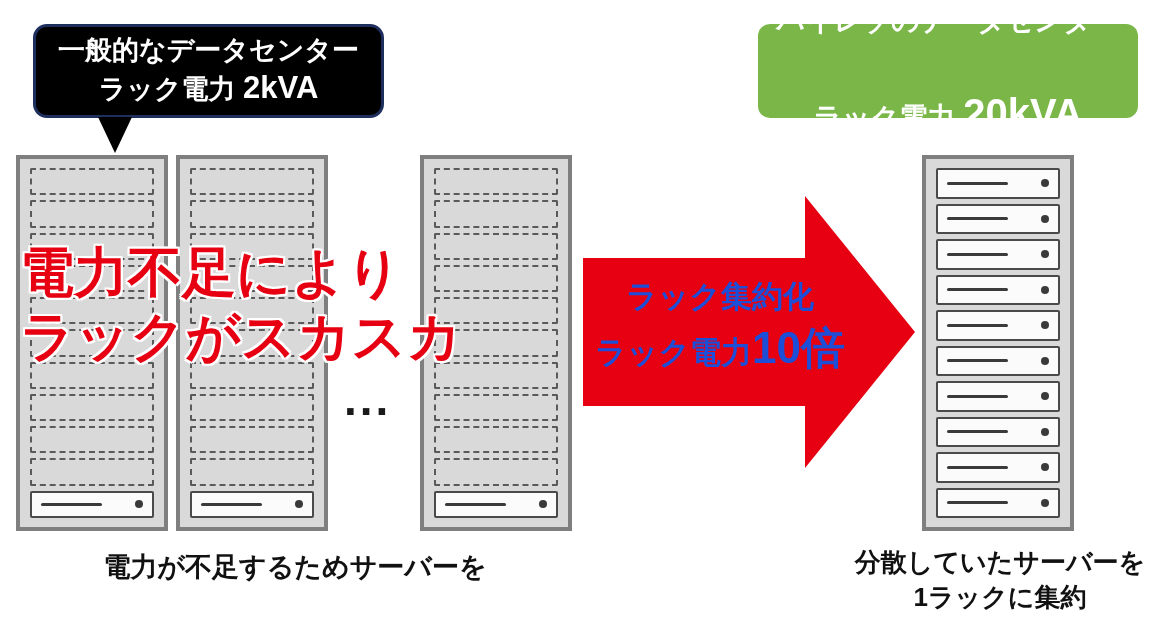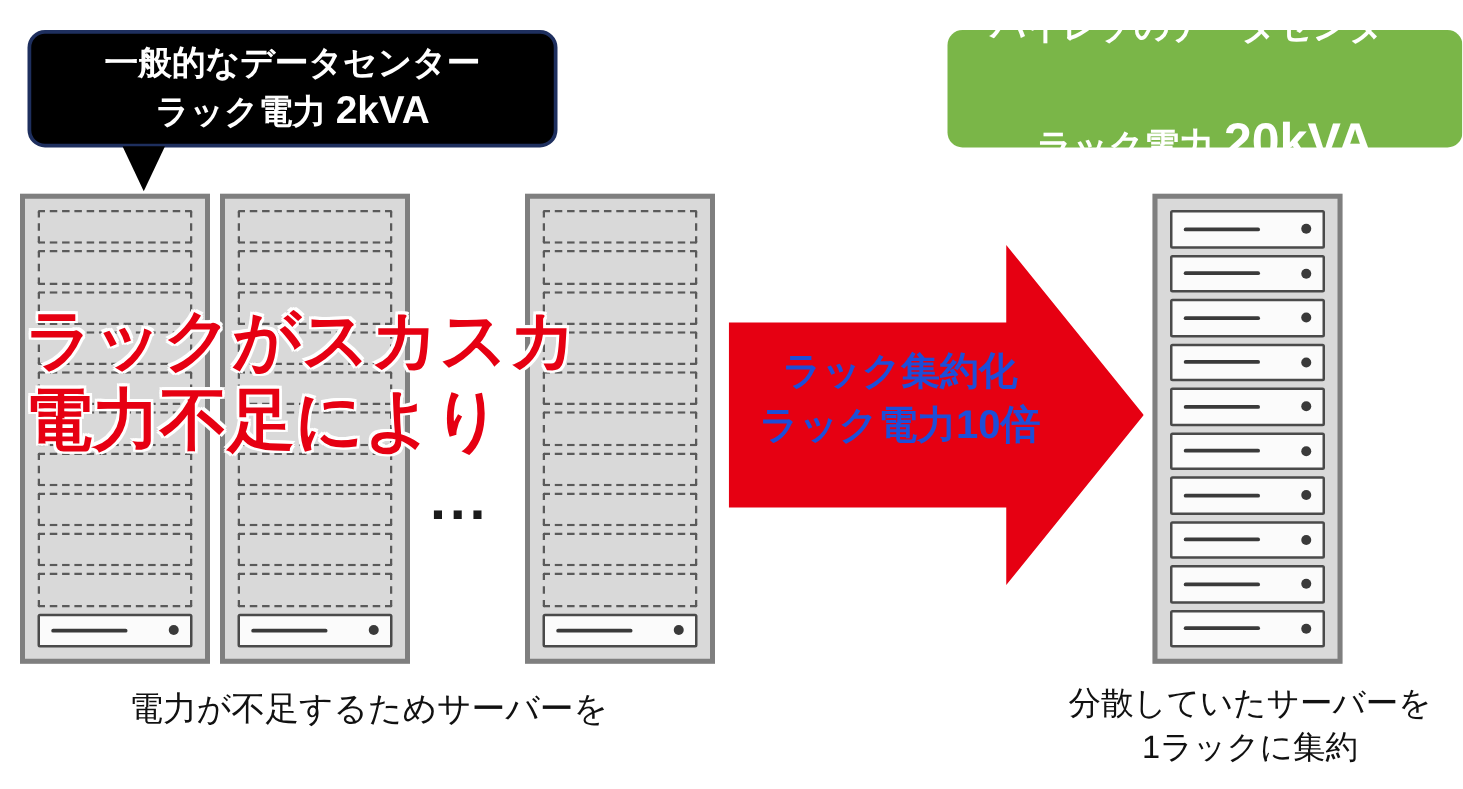--- a/index.html
+++ b/index.html
@@ -15,32 +15,32 @@
     position:relative;width:1170px;height:631px;background:#ffffff;
     font-family:"Liberation Sans","DejaVu Sans",sans-serif;overflow:hidden;
   }
   
   .callout{
     position:absolute;border-radius:14px;color:#fff;font-weight:bold;
     display:flex;flex-direction:column;justify-content:center;align-items:center;
     text-align:center;line-height:1.3;box-sizing:border-box;
   }
   .callout-black{
-    left:22px;top:24px;width:424px;height:94px;
+    left:33px;top:24px;width:351px;height:94px;
     background:var(--callout-bg);border:3px solid var(--callout-border);
     font-size:27px;
   }
   .callout-black .callout-value{font-size:31px;margin-top:36px;}
   .callout-tail{
     position:absolute;left:98px;top:117px;width:0;height:0;
     border-left:17px solid transparent;border-right:17px solid transparent;
     border-top:36px solid var(--callout-bg);
   }
   .callout-green{
-    left:758px;top:24px;width:412px;height:94px;
+    left:758px;top:24px;width:380px;height:94px;
     background:var(--green);border-radius:12px;font-size:28px;gap:48px;
   }
   .callout-green .callout-value{font-size:40px;margin-top:32px;}
   
   .rack{
     position:absolute;top:155px;width:152px;height:376px;box-sizing:border-box;
     background:var(--rack-fill);border:4px solid var(--rack-border);
     padding:9px 10px;display:flex;flex-direction:column;gap:5px;
   }
   .rack-1{left:16px;}
@@ -68,24 +68,24 @@
   }
   
   .arrow-svg{position:absolute;left:583px;top:196px;width:332px;height:272px;}
   .arrow-svg polygon{fill:var(--red);}
   .arrow-text{
     position:absolute;left:586px;top:276px;width:268px;z-index:6;
     color:#1d4ed8;font-weight:bold;text-align:center;line-height:1.35;white-space:nowrap;
   }
   .arrow-line1{font-size:31px;}
   .arrow-line2{font-size:31px;}
-  .arrow-line2 .arrow-value{font-size:32px;}
+  .arrow-line2 .arrow-value{font-size:44px;}
   
   .caption{
-    position:absolute;color:#111;font-weight:400;text-align:center;
+    position:absolute;color:#111;font-weight:700;text-align:center;
     font-size:27px;line-height:1.35;
   }
   .caption-left{left:55px;top:549px;width:480px;}
   .caption-right{left:790px;top:545px;width:420px;font-size:26px;}
 </style>
 </head>
 <body>
 
 <div class="canvas">
 
@@ -139,22 +139,22 @@
       <div class="slot empty"></div>
       <div class="slot empty"></div>
       <div class="slot empty"></div>
       <div class="slot filled">
         <span class="bar"></span>
         <span class="dot"></span>
       </div>
     </div>
 
   <div class="overlay-red">
+    <div>電力不足により</div>
     <div>ラックがスカスカ</div>
-    <div>電力不足により</div>
   </div>
 
   <svg class="arrow-svg" viewBox="0 0 332 272" preserveAspectRatio="none">
     <polygon points="0,62 222,62 222,0 332,136 222,272 222,210 0,210"></polygon>
   </svg>
   <div class="arrow-text">
     <div class="arrow-line1">ラック集約化</div>
     <div class="arrow-line2"><span>ラック電力</span><span class="arrow-value">10倍</span></div>
   </div>
 

